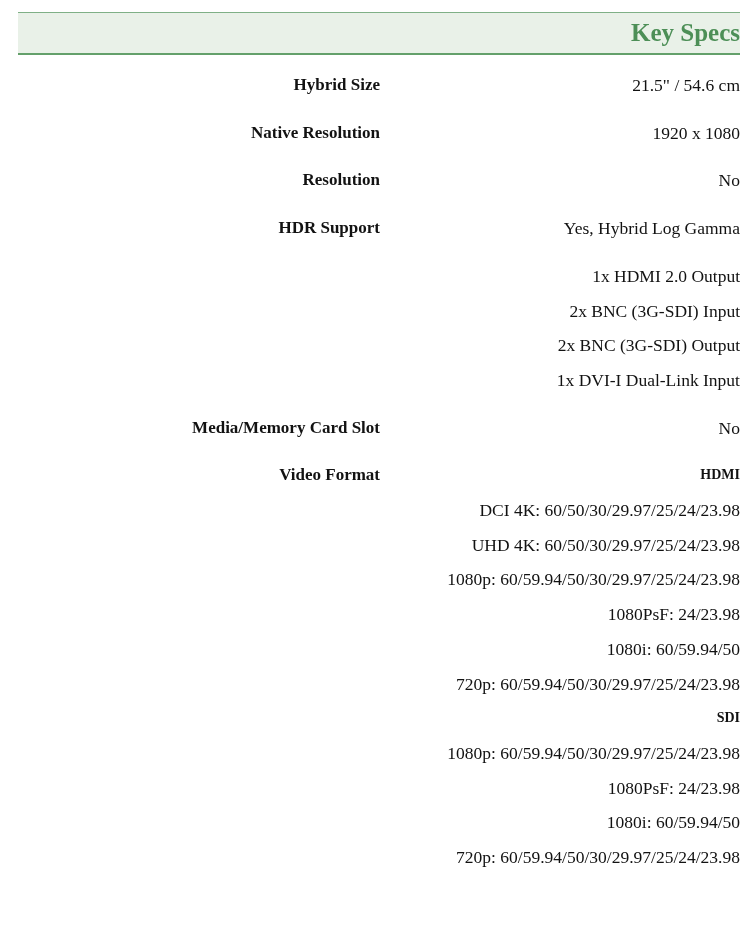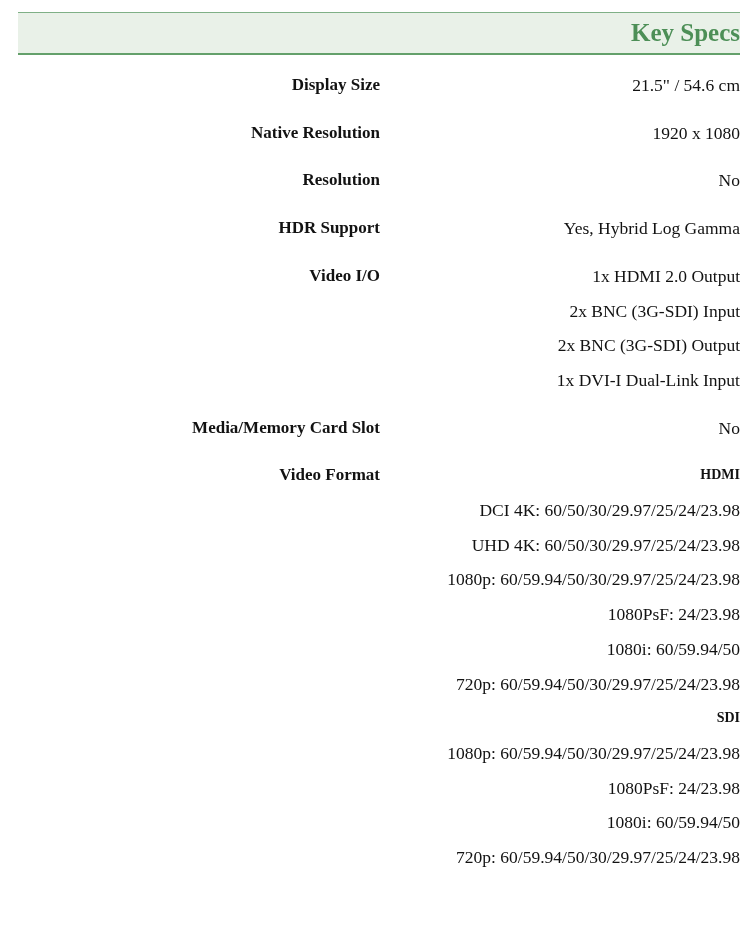--- a/index.html
+++ b/index.html
@@ -58,21 +58,21 @@
 </head>
 <body>
 
 <div class="section-header">
   <h2>Key Specs</h2>
 </div>
 
 <div class="spec-table">
 
   <div class="spec-row">
-    <div class="spec-label">Display Size</div>
+    <div class="spec-label">Hybrid Size</div>
     <div class="spec-value">
       <div class="value-line">21.5" / 54.6 cm</div>
     </div>
   </div>
 
   <div class="spec-row">
     <div class="spec-label">Native Resolution</div>
     <div class="spec-value">
       <div class="value-line">1920 x 1080</div>
     </div>
@@ -86,21 +86,20 @@
   </div>
 
   <div class="spec-row">
     <div class="spec-label">HDR Support</div>
     <div class="spec-value">
       <div class="value-line">Yes, Hybrid Log Gamma</div>
     </div>
   </div>
 
   <div class="spec-row">
-    <div class="spec-label">Video I/O</div>
     <div class="spec-value">
       <div class="value-line">1x HDMI 2.0 Output</div>
       <div class="value-line">2x BNC (3G-SDI) Input</div>
       <div class="value-line">2x BNC (3G-SDI) Output</div>
       <div class="value-line">1x DVI-I Dual-Link Input</div>
     </div>
   </div>
 
   <div class="spec-row">
     <div class="spec-label">Media/Memory Card Slot</div>

